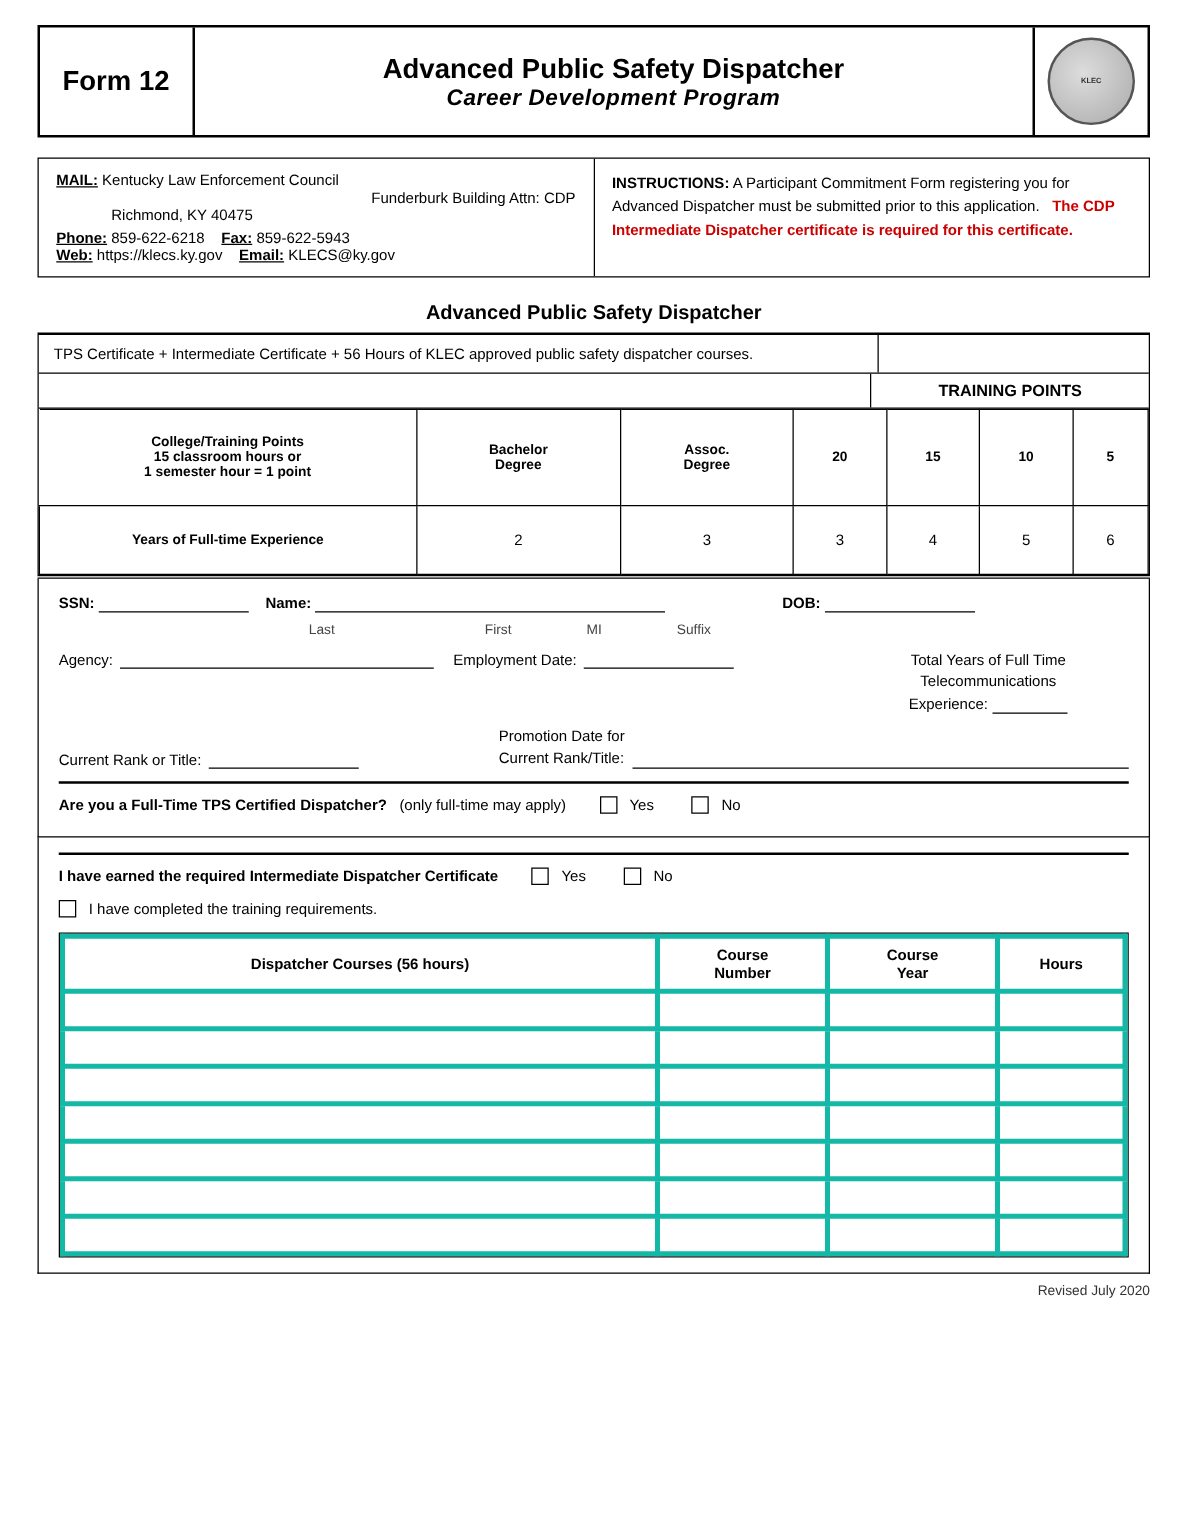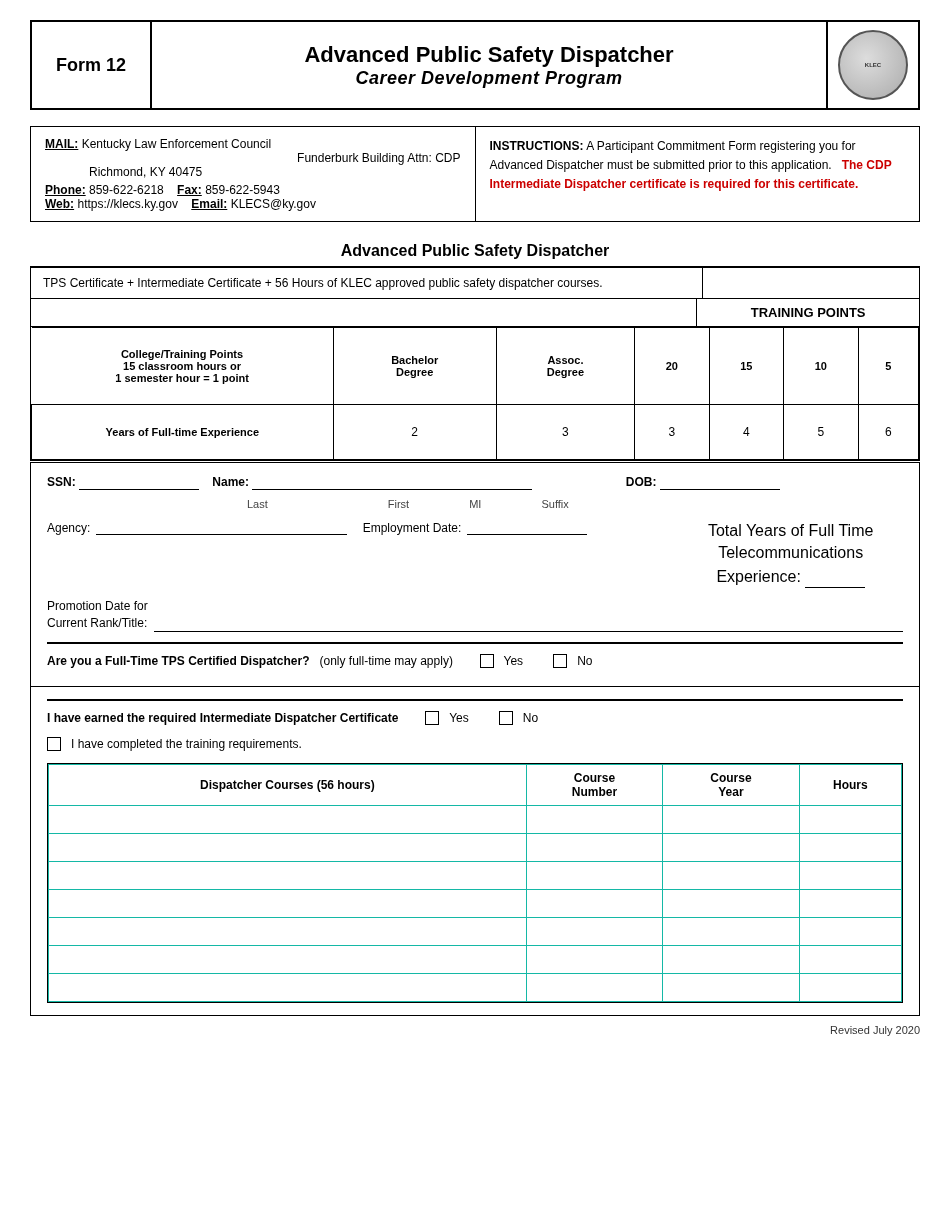--- a/index.html
+++ b/index.html
@@ -22,21 +22,21 @@
     }
     .header-form-number {
       border-right: 2px solid #000;
       padding: 12px 18px;
       display: flex;
       align-items: center;
       justify-content: center;
       min-width: 120px;
     }
     .header-form-number span {
-      font-size: 18px;
+      font-size: 22px;
       font-weight: bold;
     }
     .header-title-area {
       flex: 1;
       display: flex;
       flex-direction: column;
       align-items: center;
       justify-content: center;
       padding: 10px 20px;
       border-right: 2px solid #000;
@@ -154,21 +154,21 @@
     .courses-table-wrapper {
       border: 1.5px solid #000;
       margin-top: 6px;
     }
     table.courses-table {
       width: 100%;
       border-collapse: collapse;
       font-size: 12px;
     }
     table.courses-table th, table.courses-table td {
-      border: 1px solid #14b8a6;
+      border: 4px solid #14b8a6;
       padding: 6px 8px;
     }
     table.courses-table th {
       font-weight: bold;
       text-align: center;
       background: #fff;
     }
     table.courses-table td {
       height: 28px;
     }
@@ -302,31 +302,35 @@
 
   <div style="display:flex; align-items:flex-start; margin-bottom:10px; gap:16px;">
     <div style="flex:2; display:flex; align-items:flex-end; gap:6px;">
       <span>Agency:</span>
       <span class="field-line" style="min-width:200px; flex:1;">&nbsp;</span>
     </div>
     <div style="flex:2; display:flex; align-items:flex-end; gap:6px;">
       <span>Employment Date:</span>
       <span class="field-line" style="min-width:120px;">&nbsp;</span>
     </div>
-    <div style="flex:1.5; text-align:center; font-size:16px; line-height:1.4;">
+    <div style="flex:1.5; text-align:center; font-size:12px; line-height:1.4;">
       <div>Total Years of Full Time</div>
       <div>Telecommunications</div>
       <div style="display:flex; align-items:flex-end; justify-content:center; gap:4px;">
         <span>Experience:</span>
         <span class="field-line field-line-short">&nbsp;</span>
       </div>
     </div>
   </div>
 
   <div style="display:flex; align-items:flex-end; margin-bottom:10px; gap:16px;">
+    <div style="flex:2; display:flex; align-items:flex-end; gap:6px;">
+      <span>Current Rank or Title:</span>
+      <span class="field-line field-line-medium">&nbsp;</span>
+    </div>
     <div style="flex:3; display:flex; align-items:flex-end; gap:6px;">
       <div style="line-height:1.4;">
         <div>Promotion Date for</div>
         <div>Current Rank/Title:</div>
       </div>
       <span class="field-line" style="min-width:280px; flex:1;">&nbsp;</span>
     </div>
   </div>
 
   <div class="form-section-divider"></div>

